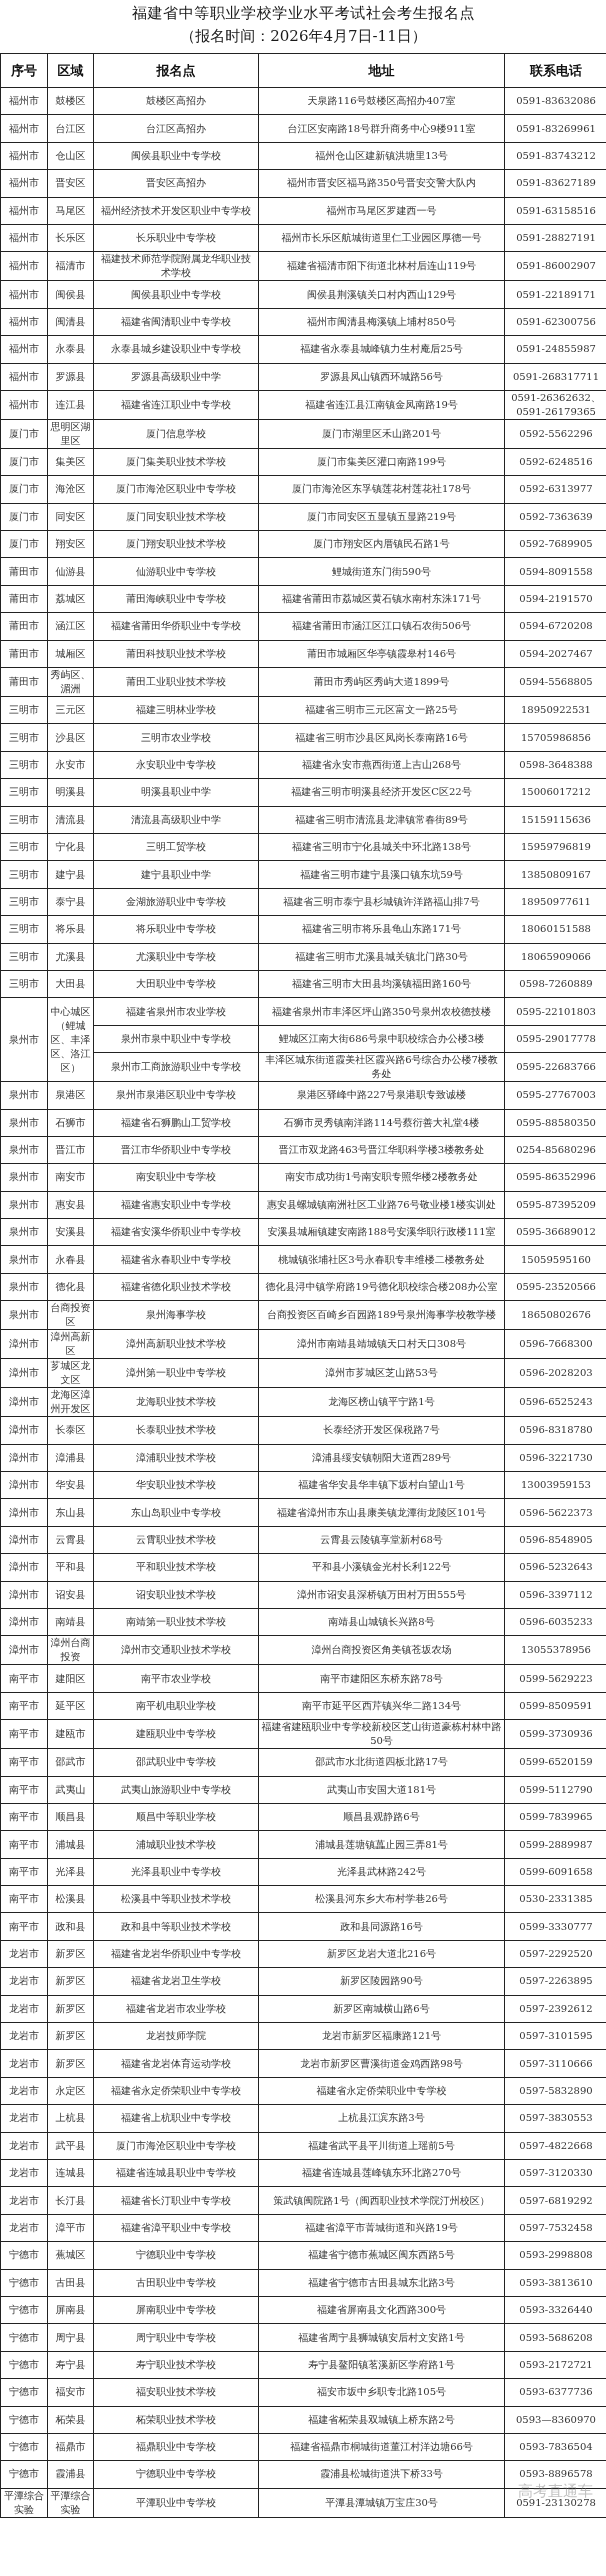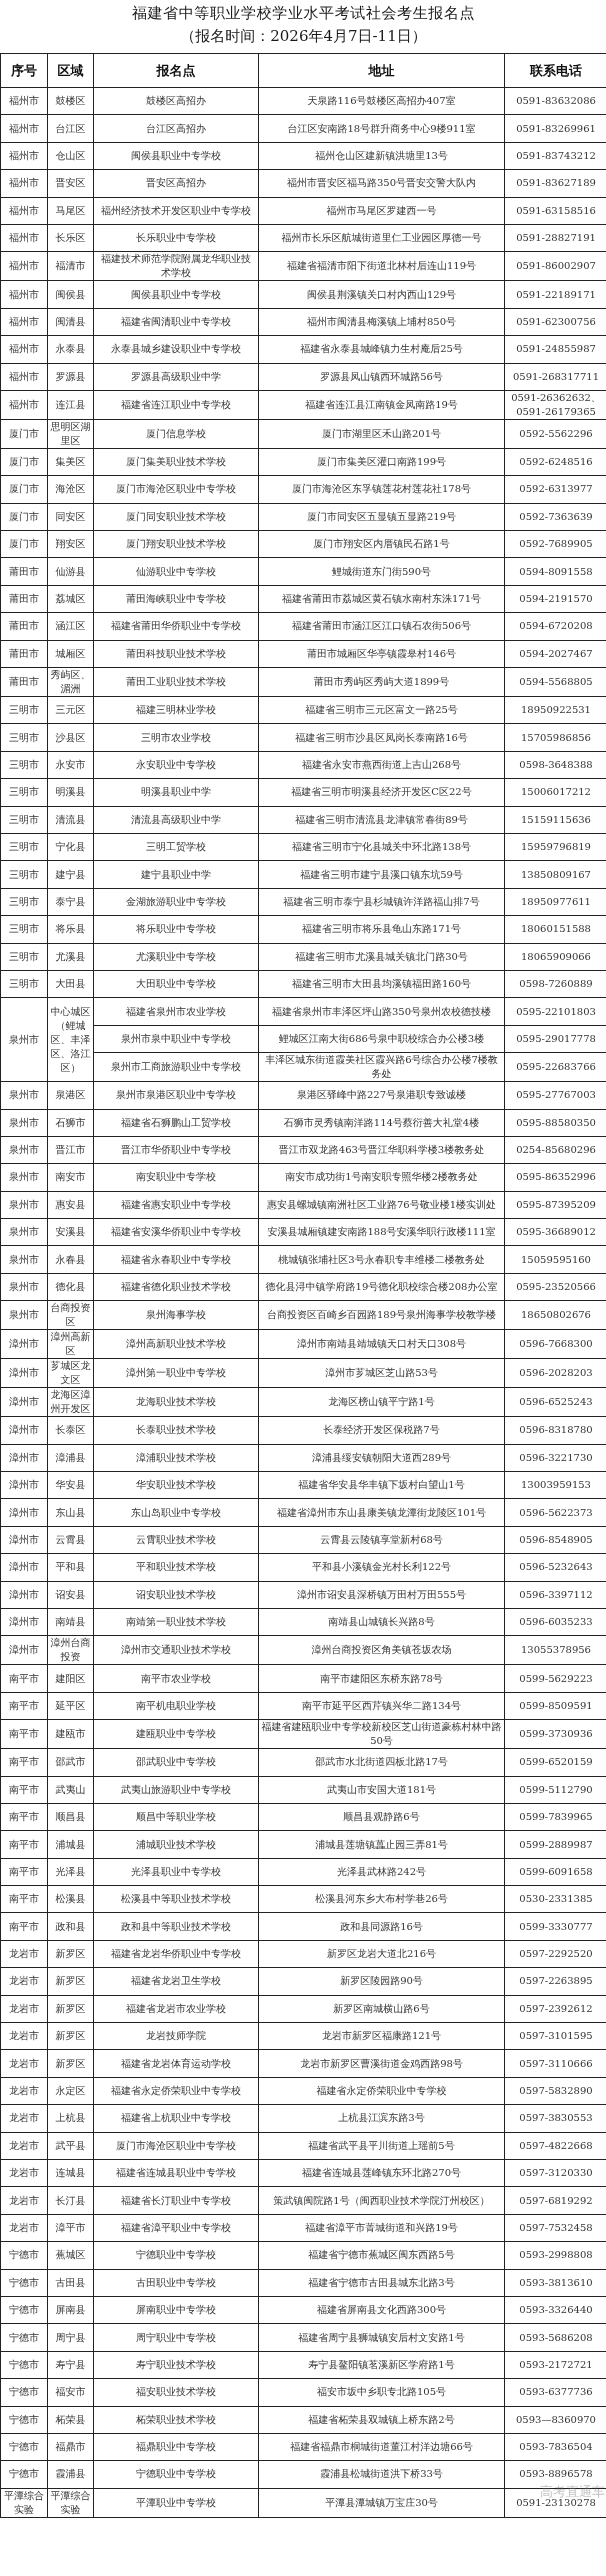--- a/index.html
+++ b/index.html
@@ -8,21 +8,21 @@
   .title-block { height: 53px; text-align: center; padding-top: 0; }
   .title { font-size: 15px; line-height: 17px; padding-top: 4.5px; color: #1a1a1a; letter-spacing: 0.6px; }
   .subtitle { font-size: 15px; line-height: 17px; padding-top: 6.7px; color: #1a1a1a; }
   table { border-collapse: collapse; width: 607px; table-layout: fixed; }
   col.c1 { width: 47px; } col.c2 { width: 46px; } col.c3 { width: 165px; } col.c4 { width: 246px; } col.c5 { width: 103px; }
   th, td { border: 0.8px solid #222; text-align: center; vertical-align: middle; padding: 0 2.2px; }
   th { height: 33px; font-size: 13px; font-weight: bold; font-family: Liberation Mono, monospace; color: #111; }
   td { height: 26.4px; font-size: 10px; line-height: 14px; color: #333; }
   td.city, td.area { padding: 0 1.1px; }
   td.phone { font-size: 10px; }
-  .watermark { position: absolute; right: 2px; bottom: 17px; font-size: 13px; color: rgba(120,120,120,0.45); font-family: "DejaVu Sans", sans-serif; pointer-events: none; }
+  .watermark { position: absolute; right: 14px; bottom: 17px; font-size: 15px; color: rgba(120,120,120,0.45); font-family: "DejaVu Sans", sans-serif; pointer-events: none; }
 </style>
 </head>
 <body>
 
 <div class="page">
   <div class="title-block">
     <div class="title">福建省中等职业学校学业水平考试社会考生报名点</div>
     <div class="subtitle">（报名时间：2026年4月7日-11日）</div>
   </div>
 

